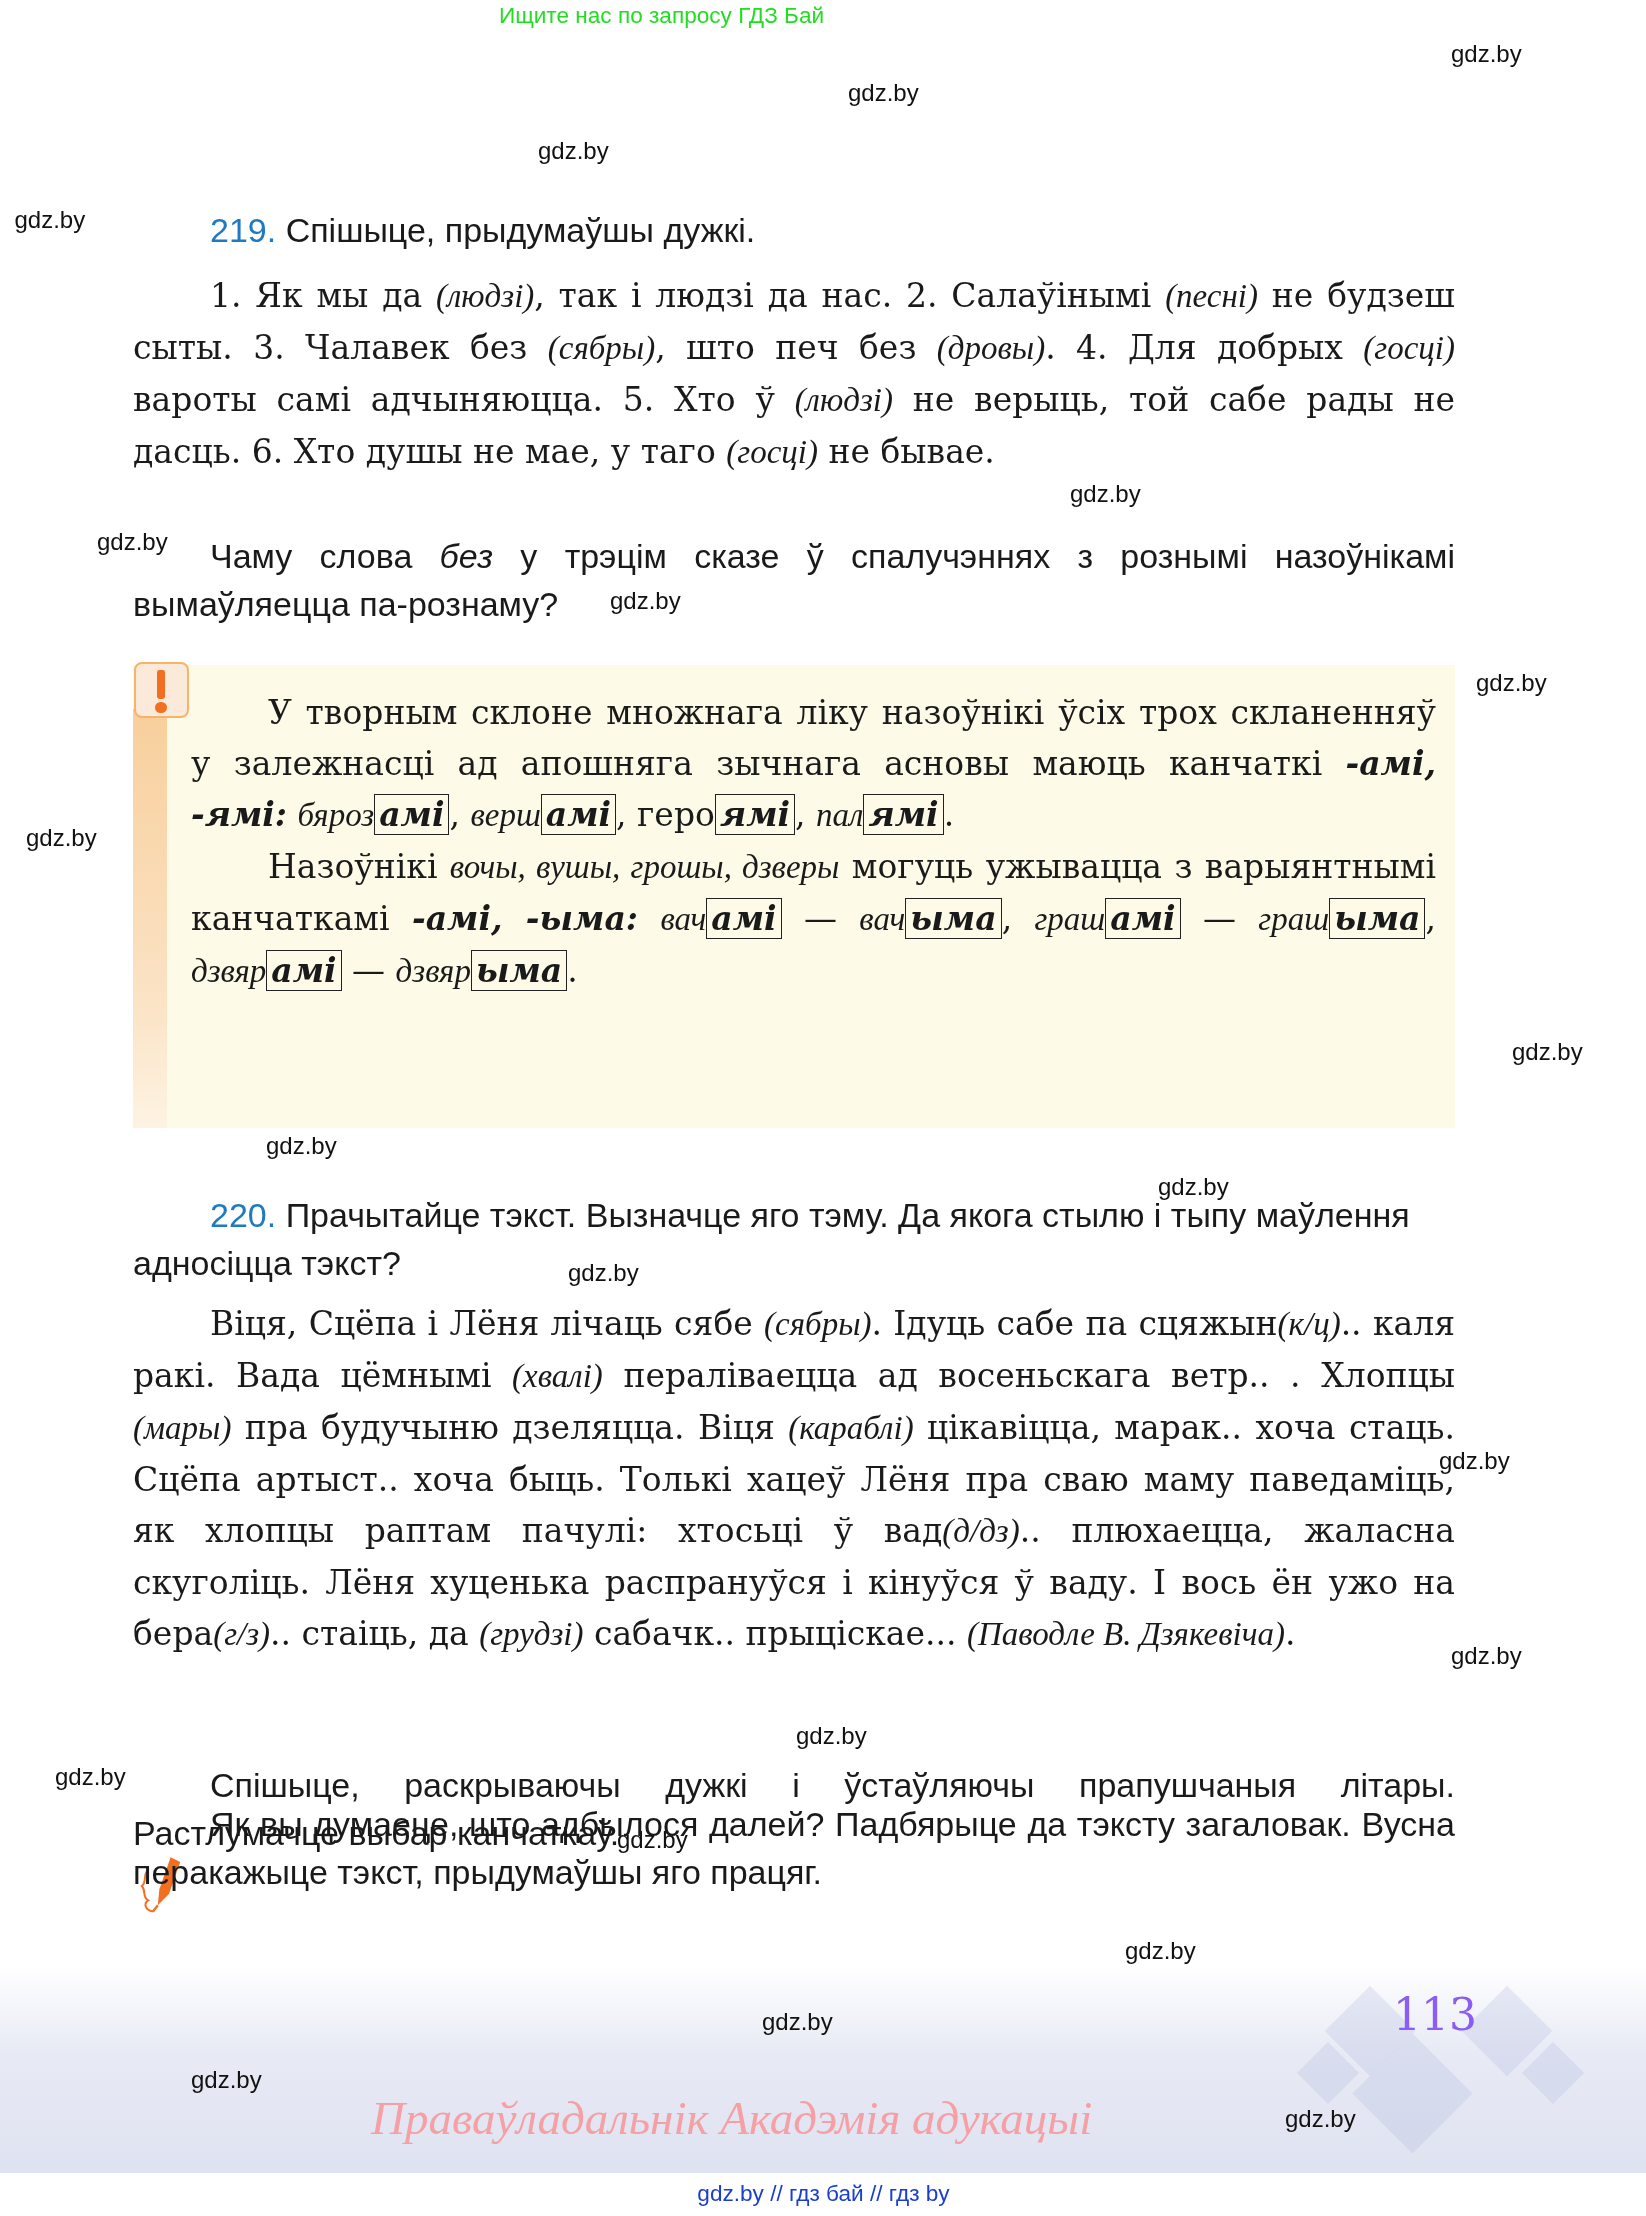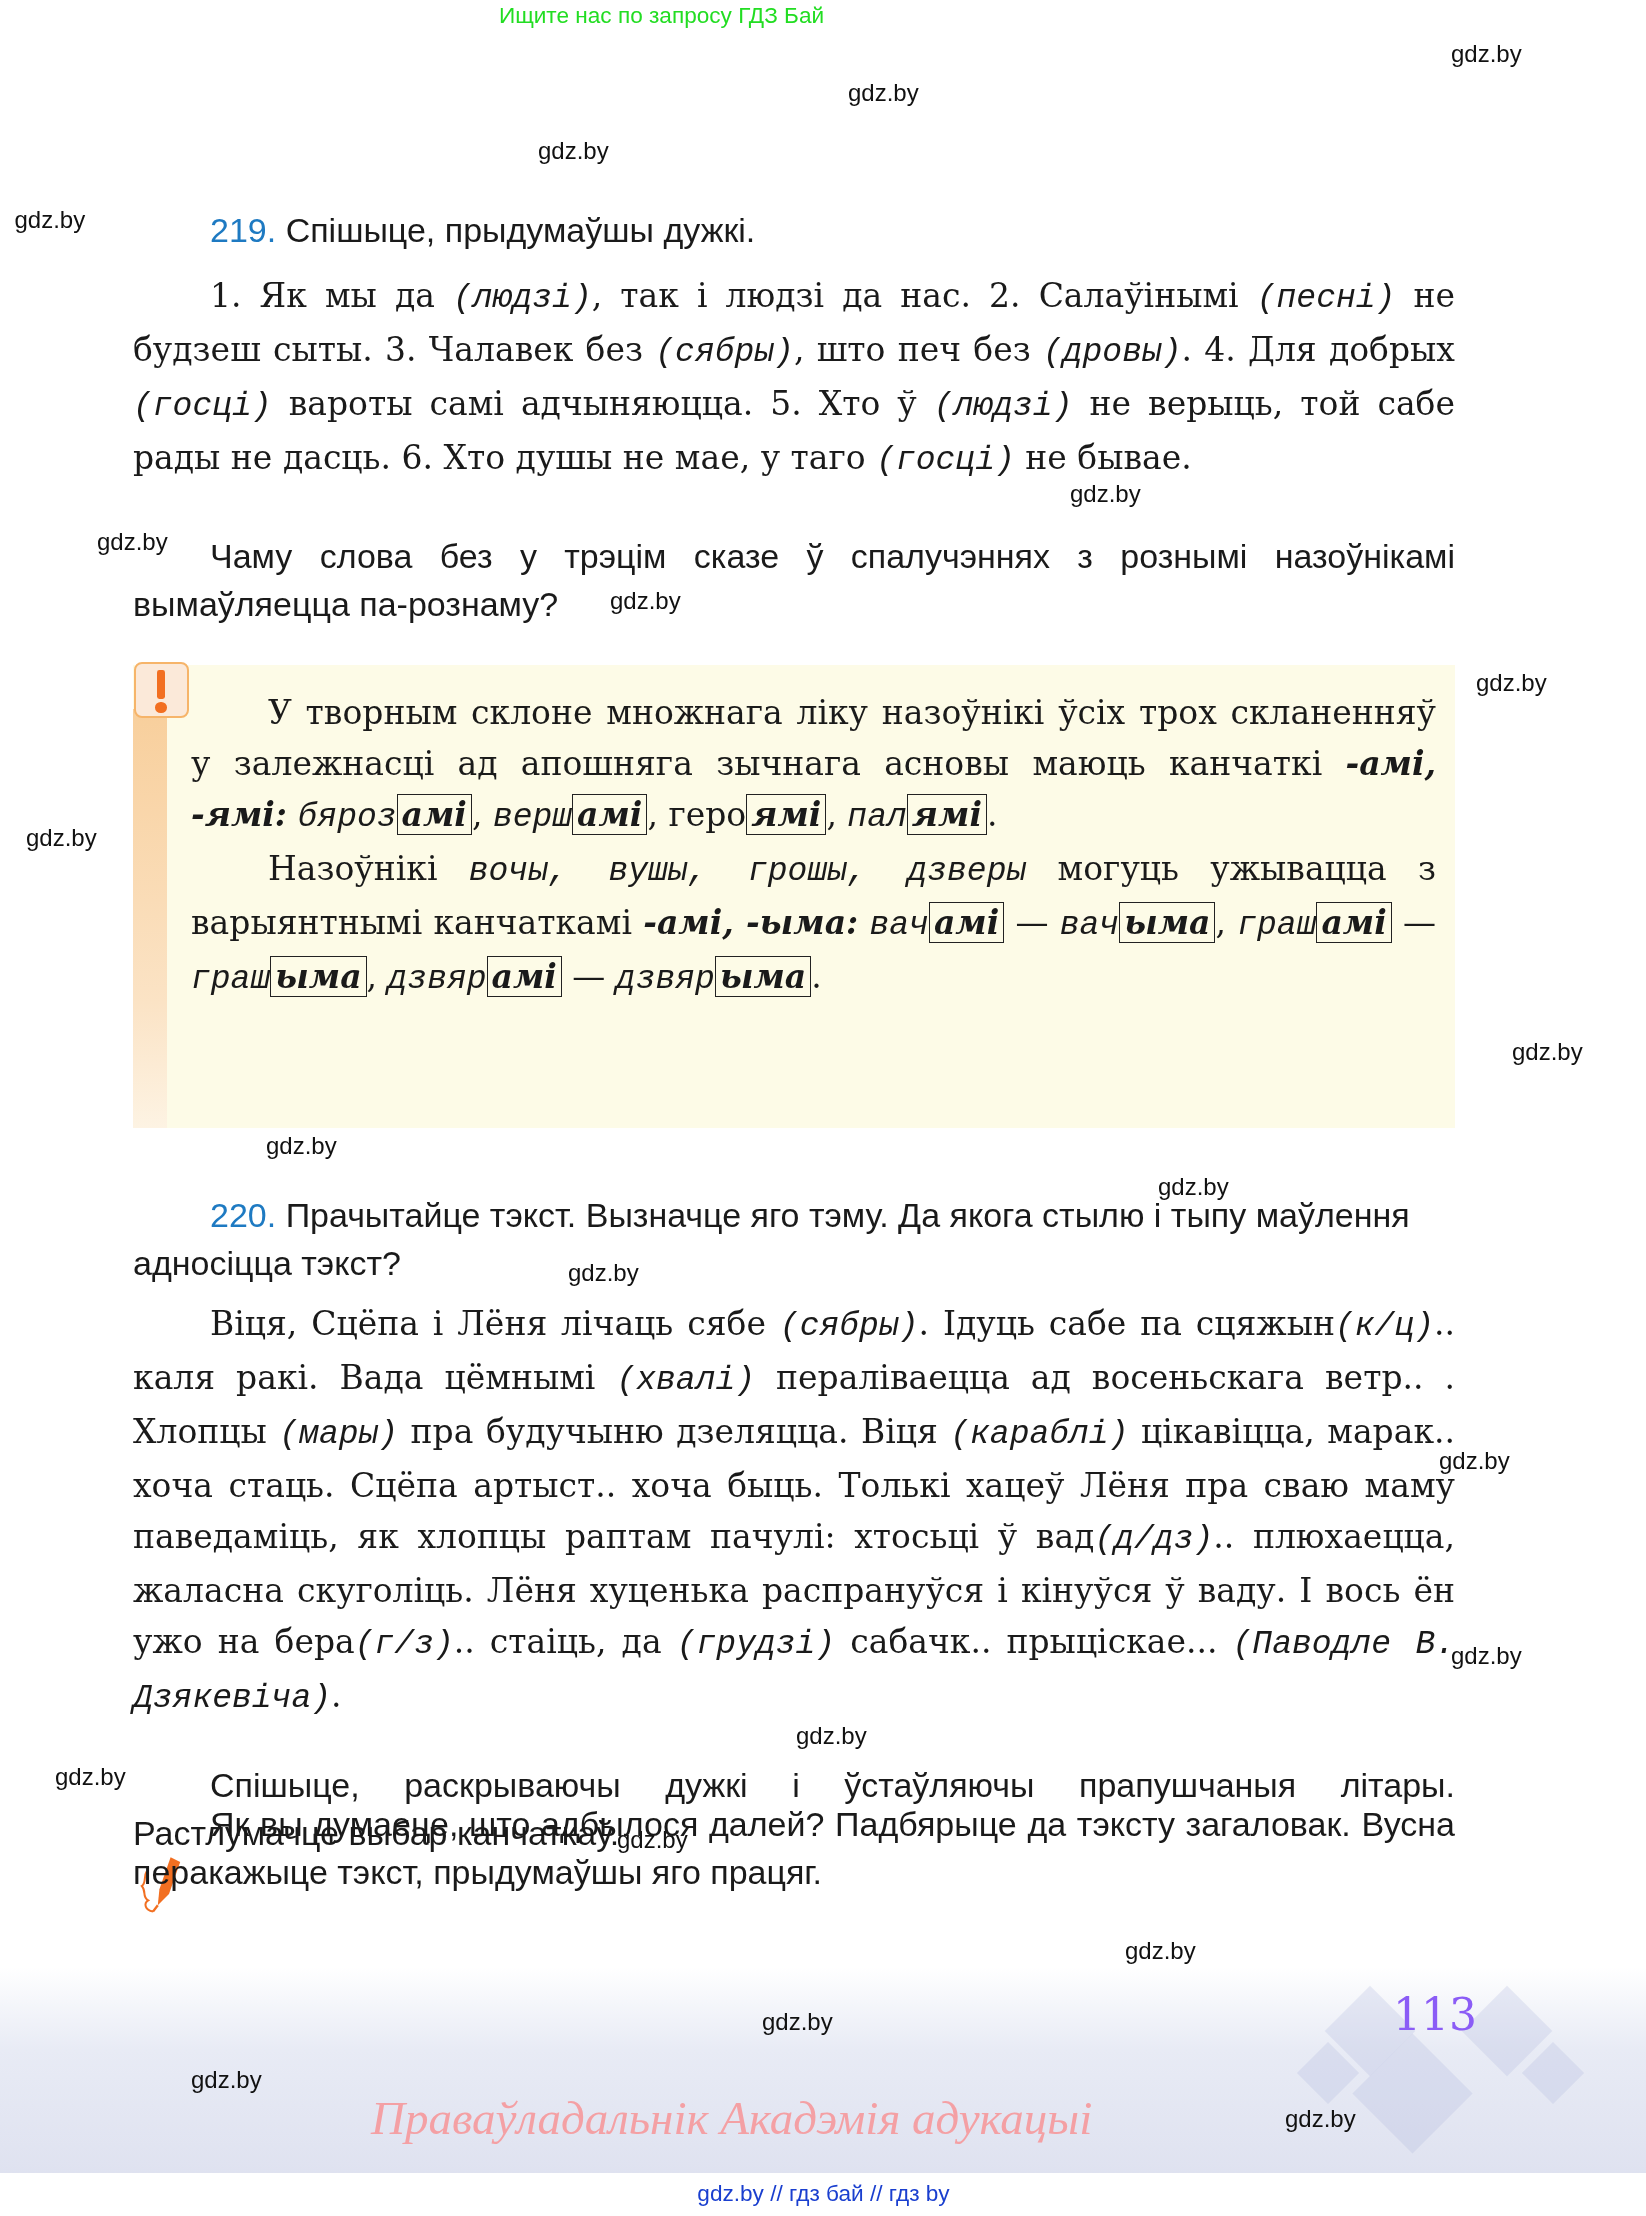--- a/index.html
+++ b/index.html
@@ -21,21 +21,21 @@
   .sans-line {
     position: absolute; left: 133px; width: 1322px;
     font-size: 34px; line-height: 48px;
     font-family: "Liberation Sans", sans-serif; color: #1a1a1a;
   }
   .task-num { color: #1e7ac2; font-weight: normal; }
   .serif {
     font-family: "DejaVu Serif", serif; font-size: 33px; line-height: 51px;
     color: #1a1a1a; text-align: justify;
   }
-  .it { font-style: italic; font-family: Liberation Mono, monospace; }
+  .it { font-style: italic; font-family: Liberation Serif, serif; }
   .bi { font-style: italic; font-weight: bold; font-family: "DejaVu Serif", serif; }
   .block { position: absolute; left: 133px; width: 1322px; }
   .indent { text-indent: 77px; }
 
   .rule-box {
     position: absolute; left: 133px; top: 665px; width: 1322px; height: 463px;
     background: #fdfbe7;
   }
   .rule-bar {
     position: absolute; left: 133px; top: 709px; width: 34px; height: 419px;
@@ -112,21 +112,21 @@
 
 <div class="sans-line" style="top:206px;text-indent:77px">
   <span class="task-num">219.</span><span> Спішыце, прыдумаўшы дужкі.</span>
 </div>
 
 <div class="block serif indent" style="top:270px">
   <span>1. Як мы да </span><span class="it">(людзі)</span><span>, так і людзі да нас. </span><span>2. Салаўінымі </span><span class="it">(песні)</span><span> не будзеш сыты. </span><span>3. Чалавек без </span><span class="it">(сябры)</span><span>, што печ без </span><span class="it">(дровы)</span><span>. </span><span>4. Для добрых </span><span class="it">(госці)</span><span> вароты самі адчыняюцца. </span><span>5. Хто ў </span><span class="it">(людзі)</span><span> не верыць, той сабе рады не дасць. </span><span>6. Хто душы не мае, у таго </span><span class="it">(госці)</span><span> не бывае.</span>
 </div>
 
 <div class="sans-line" style="top:532px;text-indent:77px;text-align:justify">
-  <span>Чаму слова </span><span style="">без</span><span> у трэцім сказе ў спалучэннях з рознымі назоўнікамі вымаўляецца па-рознаму?</span>
+  <span>Чаму слова </span><span style="font-style:italic">без</span><span> у трэцім сказе ў спалучэннях з рознымі назоўнікамі вымаўляецца па-рознаму?</span>
 </div>
 
 <div class="rule-box"></div>
 <div class="rule-bar"></div>
 <div class="rule-icon">
     <div class="bar"></div>
     <div class="dot"></div>
   </div>
 
 <div class="rule-text serif">

